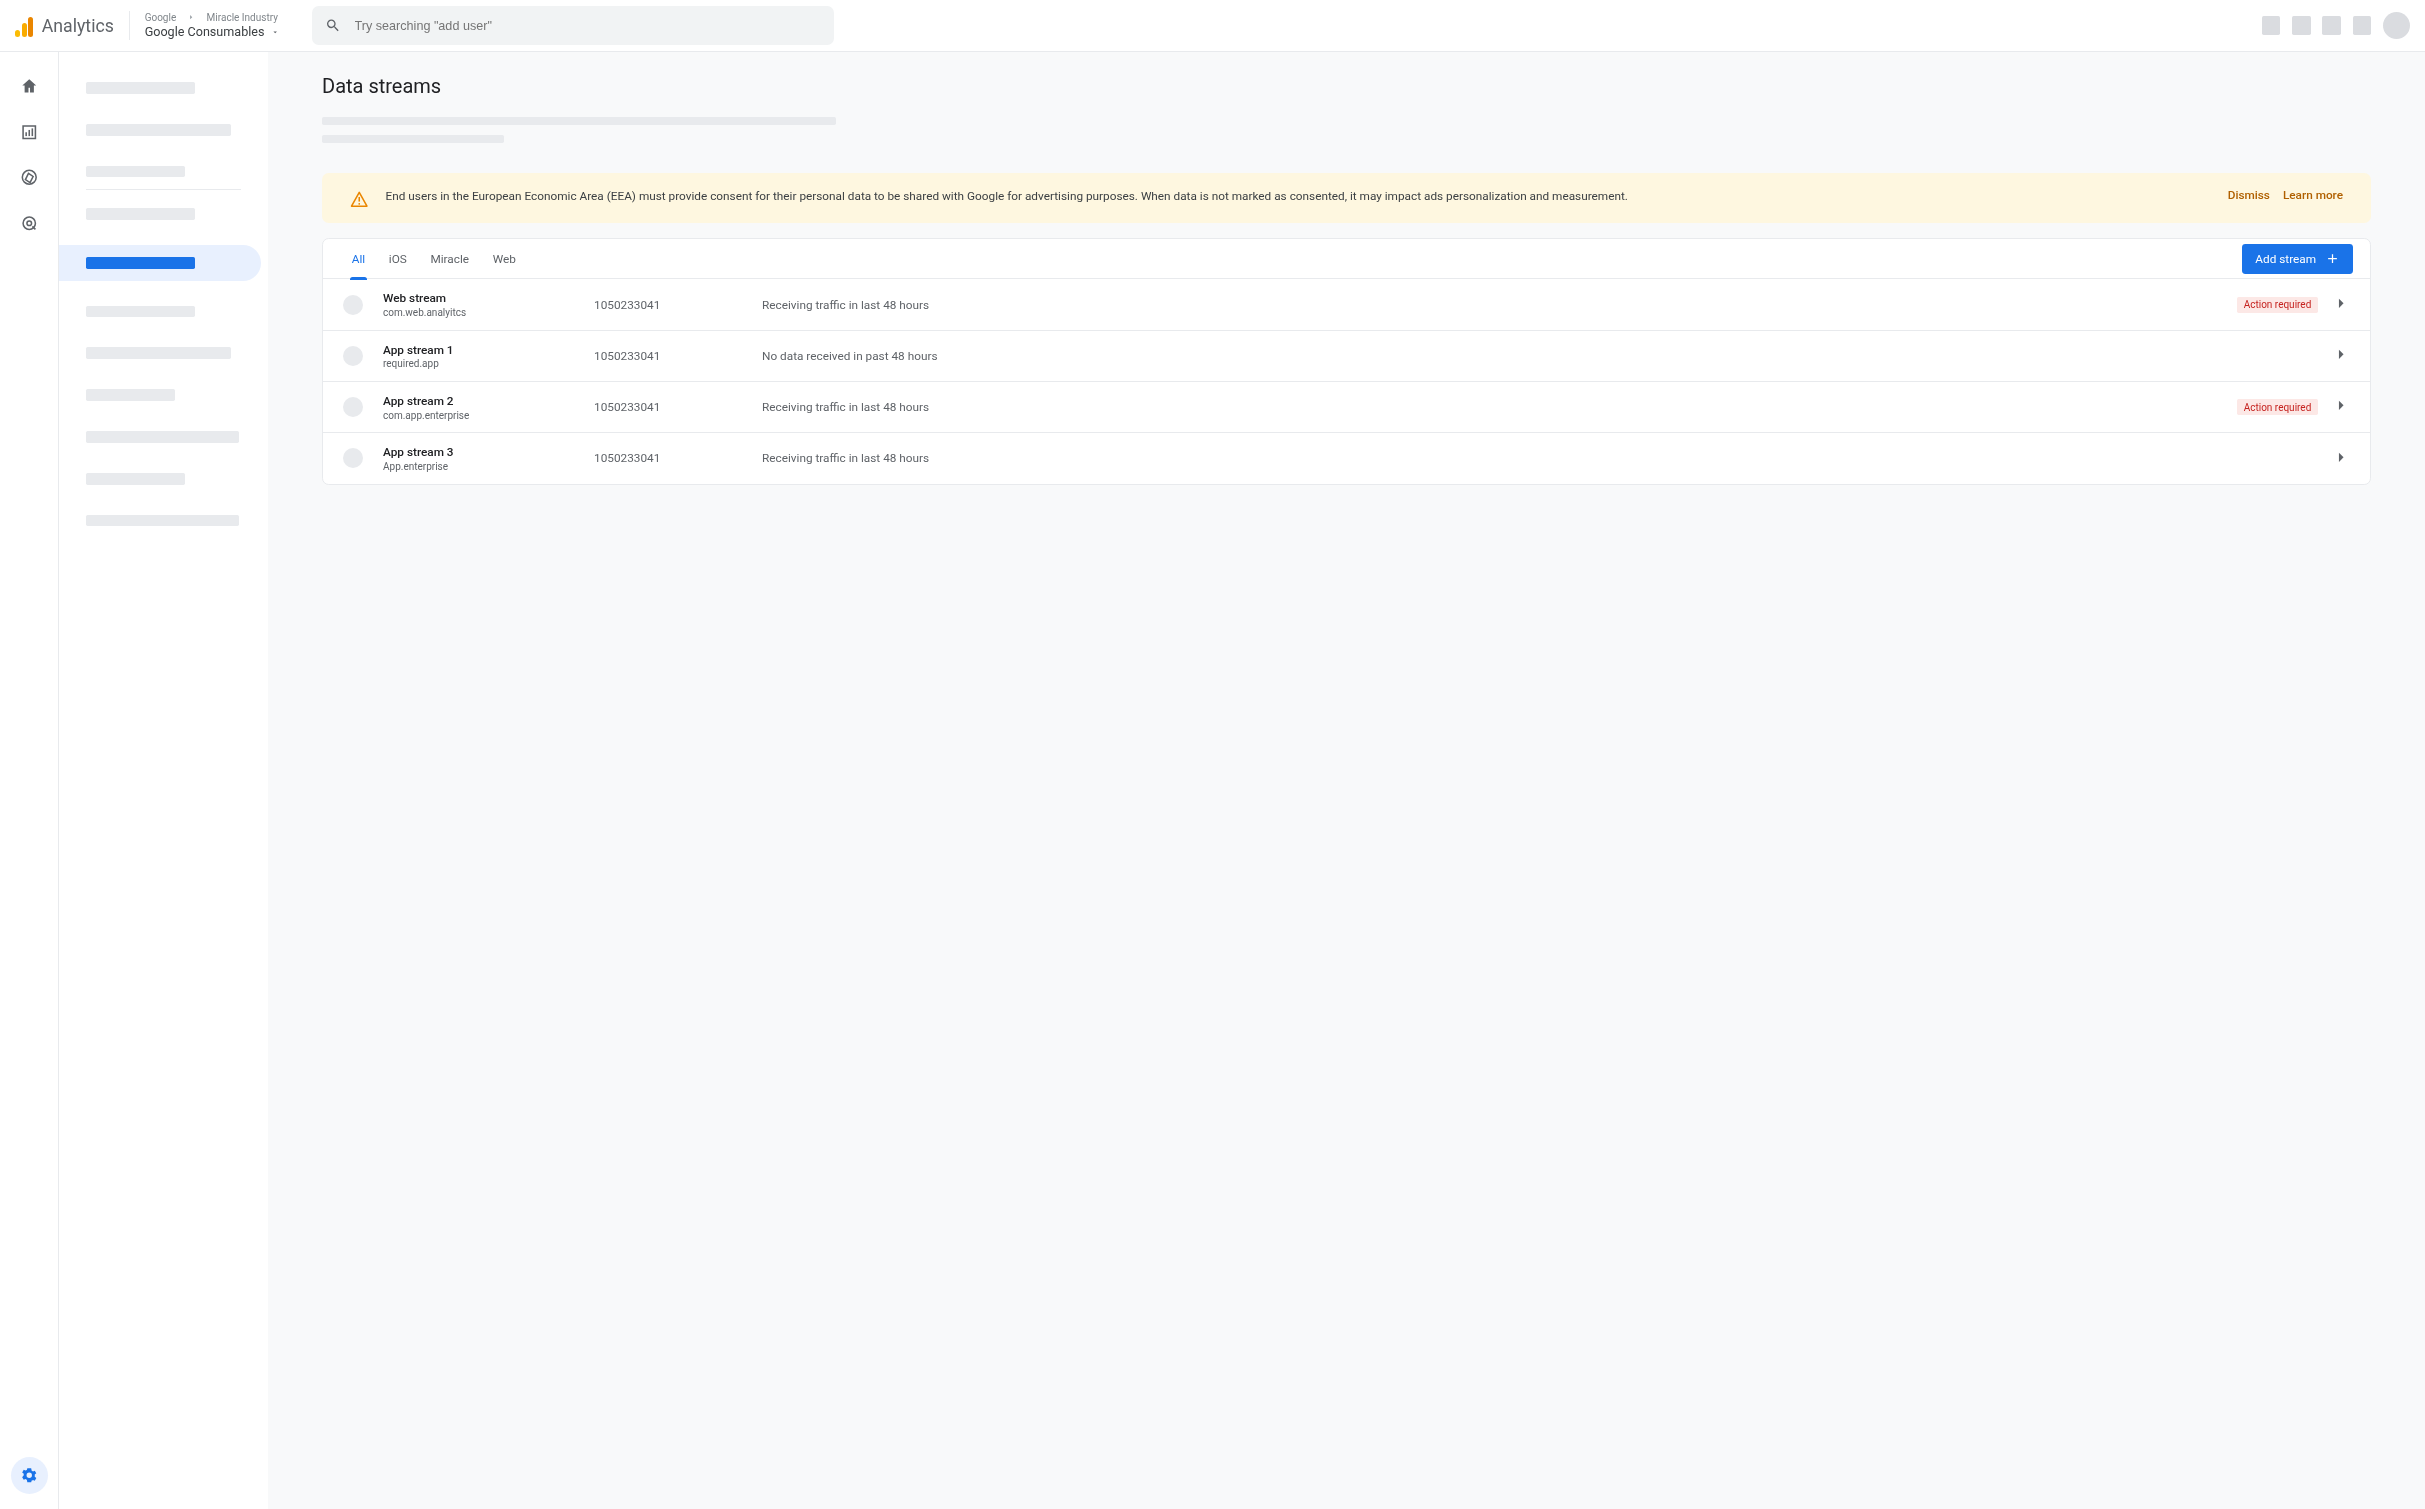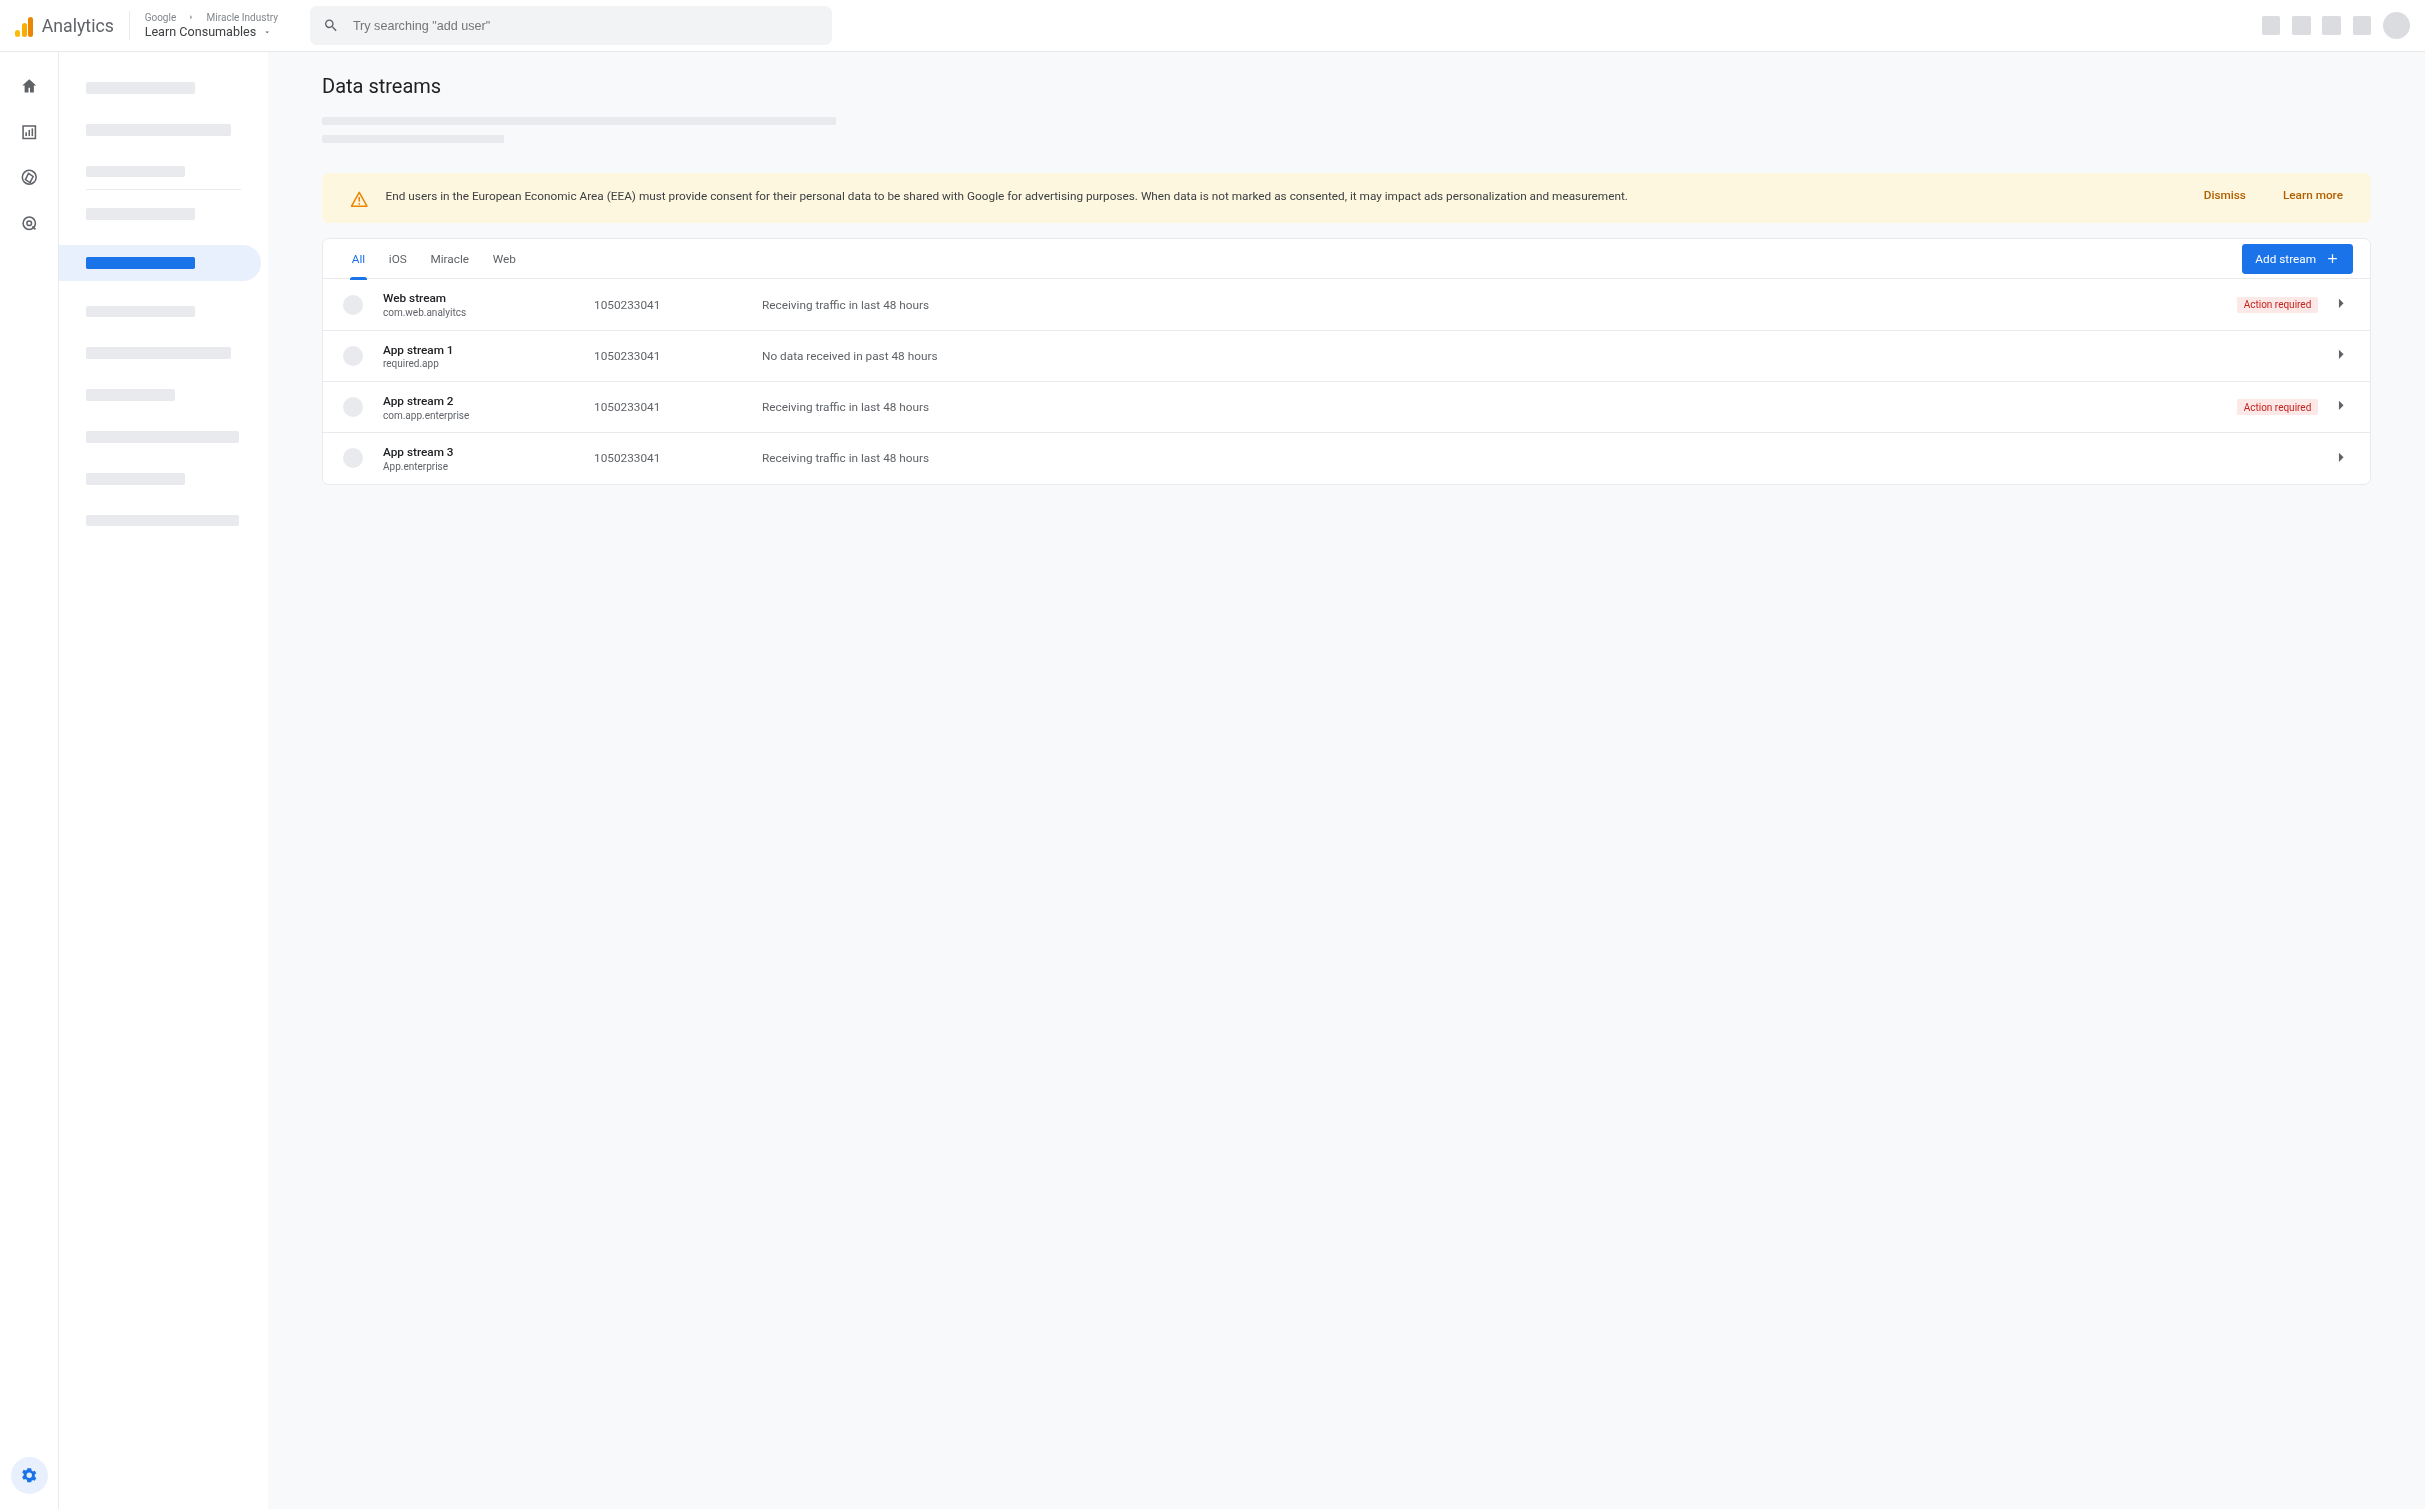--- a/index.html
+++ b/index.html
@@ -85,21 +85,21 @@
   .ph-line.l1{ width:514px; margin-bottom:10px; }
   .ph-line.l2{ width:182px; }
 
   
   .banner{
     margin-top:30px; background:#fef7e0; border-radius:6.7px;
     padding:15px 28px; display:flex; gap:17px; align-items:flex-start;
   }
   .banner svg{ width:18.5px; height:18.5px; flex:none; margin-top:1.7px; }
   .banner-text{ flex:1; color:#3c4043; line-height:1.5; font-size:11.8px; }
-  .banner-actions{ display:flex; gap:37px; }
+  .banner-actions{ display:flex; gap:13px; }
   .banner-link{ color:#b06000; font-weight:500; cursor:pointer; font-size:11.8px; white-space:nowrap; }
 
   
   .card{
     margin-top:15px; background:#fff; border:0.8px solid #e8eaed; border-radius:6.7px;
   }
   .tabs-row{
     display:flex; align-items:center; border-bottom:0.8px solid #e8eaed;
     padding:0 17px 0 17px; height:40px;
   }
@@ -154,21 +154,21 @@
   <div class="header-divider"></div>
   <div class="crumbs">
     <div class="crumbs-top">
       <span>Google</span>
       <svg viewBox="0 0 24 24">
           <path fill="#9aa0a6" d="M9 6l6 6-6 6z"></path>
         </svg>
       <span>Miracle Industry</span>
     </div>
     <div class="crumbs-bottom">
-      <span>Learn Consumables</span>
+      <span>Google Consumables</span>
       <svg viewBox="0 0 24 24">
           <path d="M7 10l5 5 5-5z"></path>
         </svg>
     </div>
   </div>
 
   <div class="search-wrap">
     <div class="search-field">
       <svg viewBox="0 0 24 24">
           <path d="M15.5 14h-.79l-.28-.27A6.471 6.471 0 0016 9.5 6.5 6.5 0 109.5 16c1.61 0 3.09-.59 4.23-1.57l.27.28v.79l5 4.99L20.49 19l-4.99-5zm-6 0C7.01 14 5 11.99 5 9.5S7.01 5 9.5 5 14 7.01 14 9.5 11.99 14 9.5 14z"></path>

